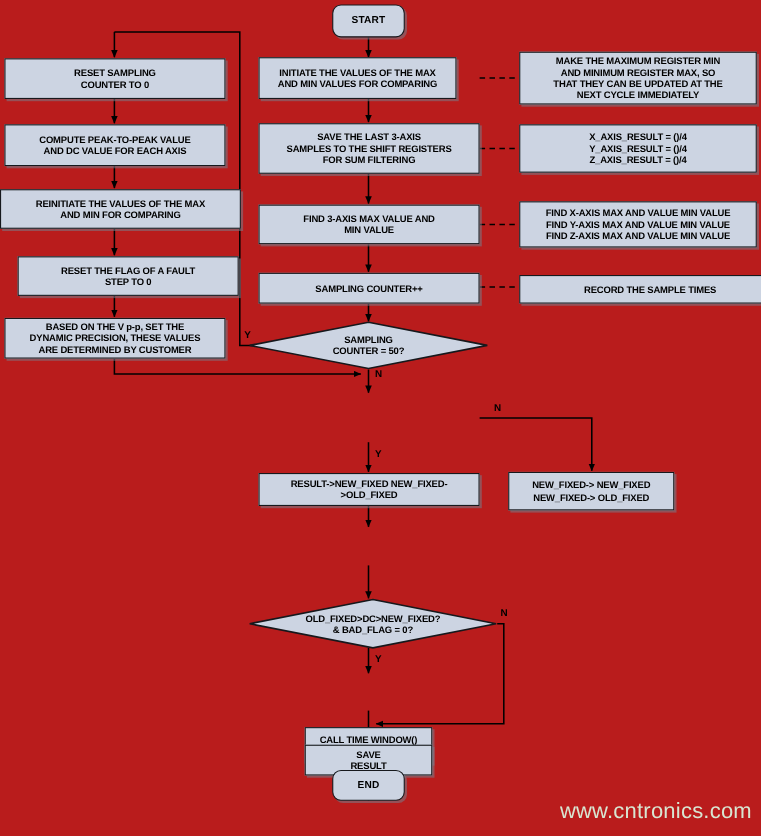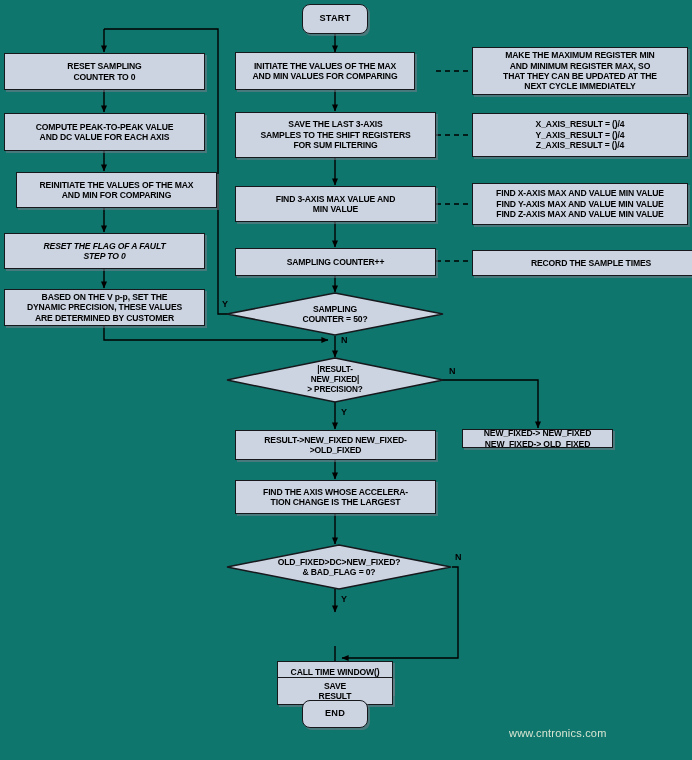--- a/index.html
+++ b/index.html
@@ -8,21 +8,21 @@
     padding: 0;
     background: #ffffff;
   }
   body {
     font-family: "Liberation Sans", sans-serif;
   }
   #canvas {
     position: relative;
     width: 692px;
     height: 760px;
-    background: #0f766e;
+    background: #b91c1c;
     overflow: hidden;
   }
   svg#wires {
     position: absolute;
     left: 0;
     top: 0;
     width: 692px;
     height: 760px;
     pointer-events: none;
   }
@@ -85,21 +85,21 @@
   .edge-label {
     position: absolute;
     font-size: 9px;
     font-weight: bold;
     color: #000;
     z-index: 4;
     line-height: 1;
   }
   .watermark {
     position: absolute;
-    font-size: 11px;
+    font-size: 20px;
     color: #d8e6d2;
     letter-spacing: 0.2px;
     z-index: 2;
     font-weight: normal;
   }
 </style>
 </head>
 <body>
 
 <div id="canvas">
@@ -176,34 +176,24 @@
   <div class="node" style="left:235px; top:248px; width:201px; height:28px;">SAMPLING COUNTER++</div>
 
   <div class="diamond-wrap" style="left:226px; top:292px; width:218px; height:44px;">
     <svg width="218" height="44" viewBox="0 0 218 44">
       <polygon points="109,1 217,22 109,43 1,22" fill="#ccd4e2" stroke="#16181c" stroke-width="1.5"></polygon>
     </svg>
     <div class="diamond-label">SAMPLING
 COUNTER = 50?</div>
   </div>
 
-  <div class="diamond-wrap" style="left:226px; top:357px; width:218px; height:46px;">
-    <svg width="218" height="46" viewBox="0 0 218 46">
-      <polygon points="109,1 217,23 109,45 1,23" fill="#ccd4e2" stroke="#16181c" stroke-width="1.5"></polygon>
-    </svg>
-    <div class="diamond-label" style="font-size:8.2px;">|RESULT-
-NEW_FIXED|
-&gt; PRECISION?</div>
-  </div>
 
   <div class="node" style="left:235px; top:430px; width:201px; height:30px;">RESULT-&gt;NEW_FIXED NEW_FIXED-
 &gt;OLD_FIXED</div>
 
-  <div class="node" style="left:235px; top:480px; width:201px; height:34px;">FIND THE AXIS WHOSE ACCELERA-
-TION CHANGE IS THE LARGEST</div>
 
   <div class="diamond-wrap" style="left:226px; top:544px; width:226px; height:46px;">
     <svg width="226" height="46" viewBox="0 0 226 46">
       <polygon points="113,1 225,23 113,45 1,23" fill="#ccd4e2" stroke="#16181c" stroke-width="1.5"></polygon>
     </svg>
     <div class="diamond-label" style="padding:0 14px;">OLD_FIXED&gt;DC&gt;NEW_FIXED?
 &amp; BAD_FLAG = 0?</div>
   </div>
 
   <div class="node" style="left:277px; top:613px; width:116px; height:33px;margin-top:48px;">CALL TIME WINDOW()
@@ -213,24 +203,24 @@
 RESULT</div>
 
   <div class="node terminator" style="left:302px; top:700px; width:66px; height:28px;">END</div>
 
   <div class="node" style="left:4px; top:53px; width:201px; height:37px;">RESET SAMPLING
 COUNTER TO 0</div>
 
   <div class="node" style="left:4px; top:113px; width:201px; height:38px;">COMPUTE PEAK-TO-PEAK VALUE
 AND DC VALUE FOR EACH AXIS</div>
 
-  <div class="node" style="left:16px; top:172px; width:201px; height:36px;">REINITIATE THE VALUES OF THE MAX
+  <div class="node" style="left:0; top:172px; width:219px; height:36px;">REINITIATE THE VALUES OF THE MAX
 AND MIN FOR COMPARING</div>
 
-  <div class="node" style="left:4px; top:233px; width:201px; height:36px;font-style:italic;">RESET THE FLAG OF A FAULT
+  <div class="node" style="left:16px; top:233px; width:201px; height:36px;">RESET THE FLAG OF A FAULT
 STEP TO 0</div>
 
   <div class="node" style="left:4px; top:289px; width:201px; height:37px;">BASED ON THE V p-p, SET THE
 DYNAMIC PRECISION, THESE VALUES
 ARE DETERMINED BY CUSTOMER</div>
 
   <div class="node note" style="left:472px; top:47px; width:216px; height:48px;">MAKE THE MAXIMUM REGISTER MIN
 AND MINIMUM REGISTER MAX, SO
 THAT THEY CAN BE UPDATED AT THE
 NEXT CYCLE IMMEDIATELY</div>
@@ -238,21 +228,21 @@
   <div class="node note" style="left:472px; top:113px; width:216px; height:44px;">X_AXIS_RESULT = ()/4
 Y_AXIS_RESULT = ()/4
 Z_AXIS_RESULT = ()/4</div>
 
   <div class="node note" style="left:472px; top:183px; width:216px; height:42px;">FIND X-AXIS MAX AND VALUE MIN VALUE
 FIND Y-AXIS MAX AND VALUE MIN VALUE
 FIND Z-AXIS MAX AND VALUE MIN VALUE</div>
 
   <div class="node note" style="left:472px; top:232px; width:238px; height:26px;margin-top:18px;">RECORD THE SAMPLE TIMES</div>
 
-  <div class="node note" style="left:462px; top:429px; width:151px; height:19px;">NEW_FIXED-&gt; NEW_FIXED
+  <div class="node note" style="left:462px; top:429px; width:151px; height:35px;">NEW_FIXED-&gt; NEW_FIXED
 NEW_FIXED-&gt; OLD_FIXED</div>
 
   <div class="edge-label" style="left:222px; top:300px;">Y</div>
 
   <div class="edge-label" style="left:341px; top:336px;">N</div>
 
   <div class="edge-label" style="left:341px; top:408px;">Y</div>
 
   <div class="edge-label" style="left:449px; top:367px;">N</div>
 

